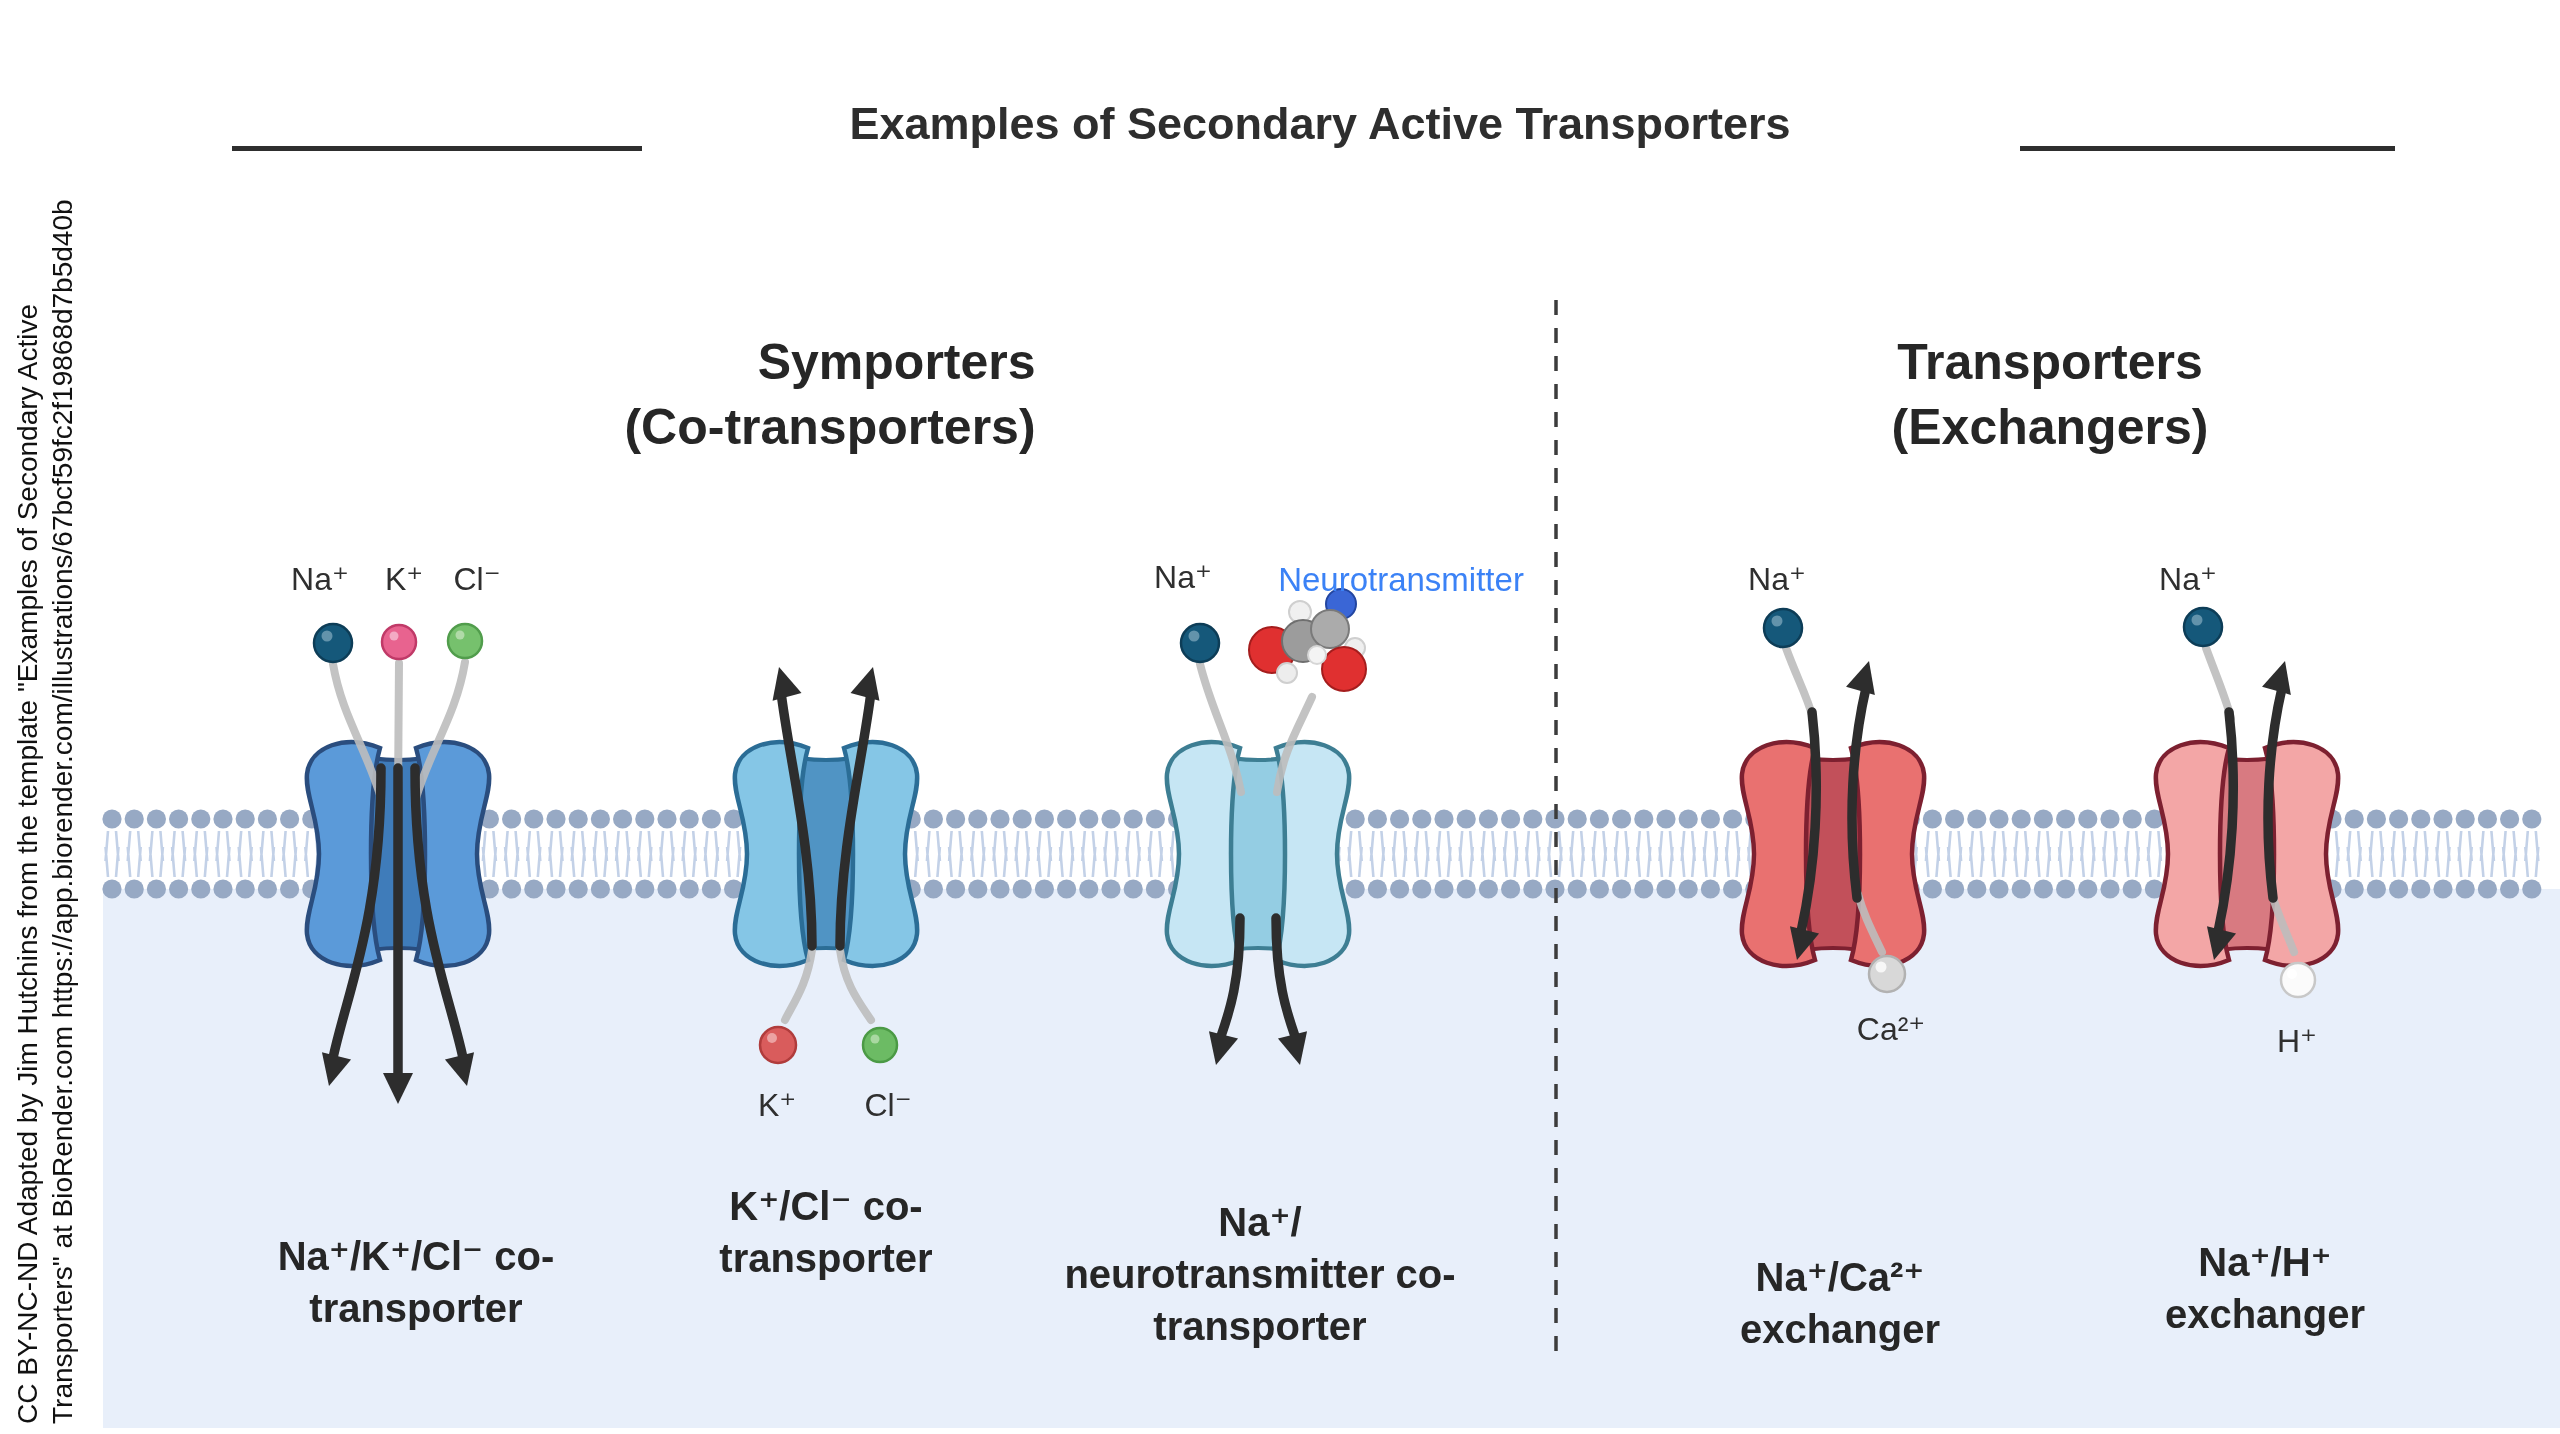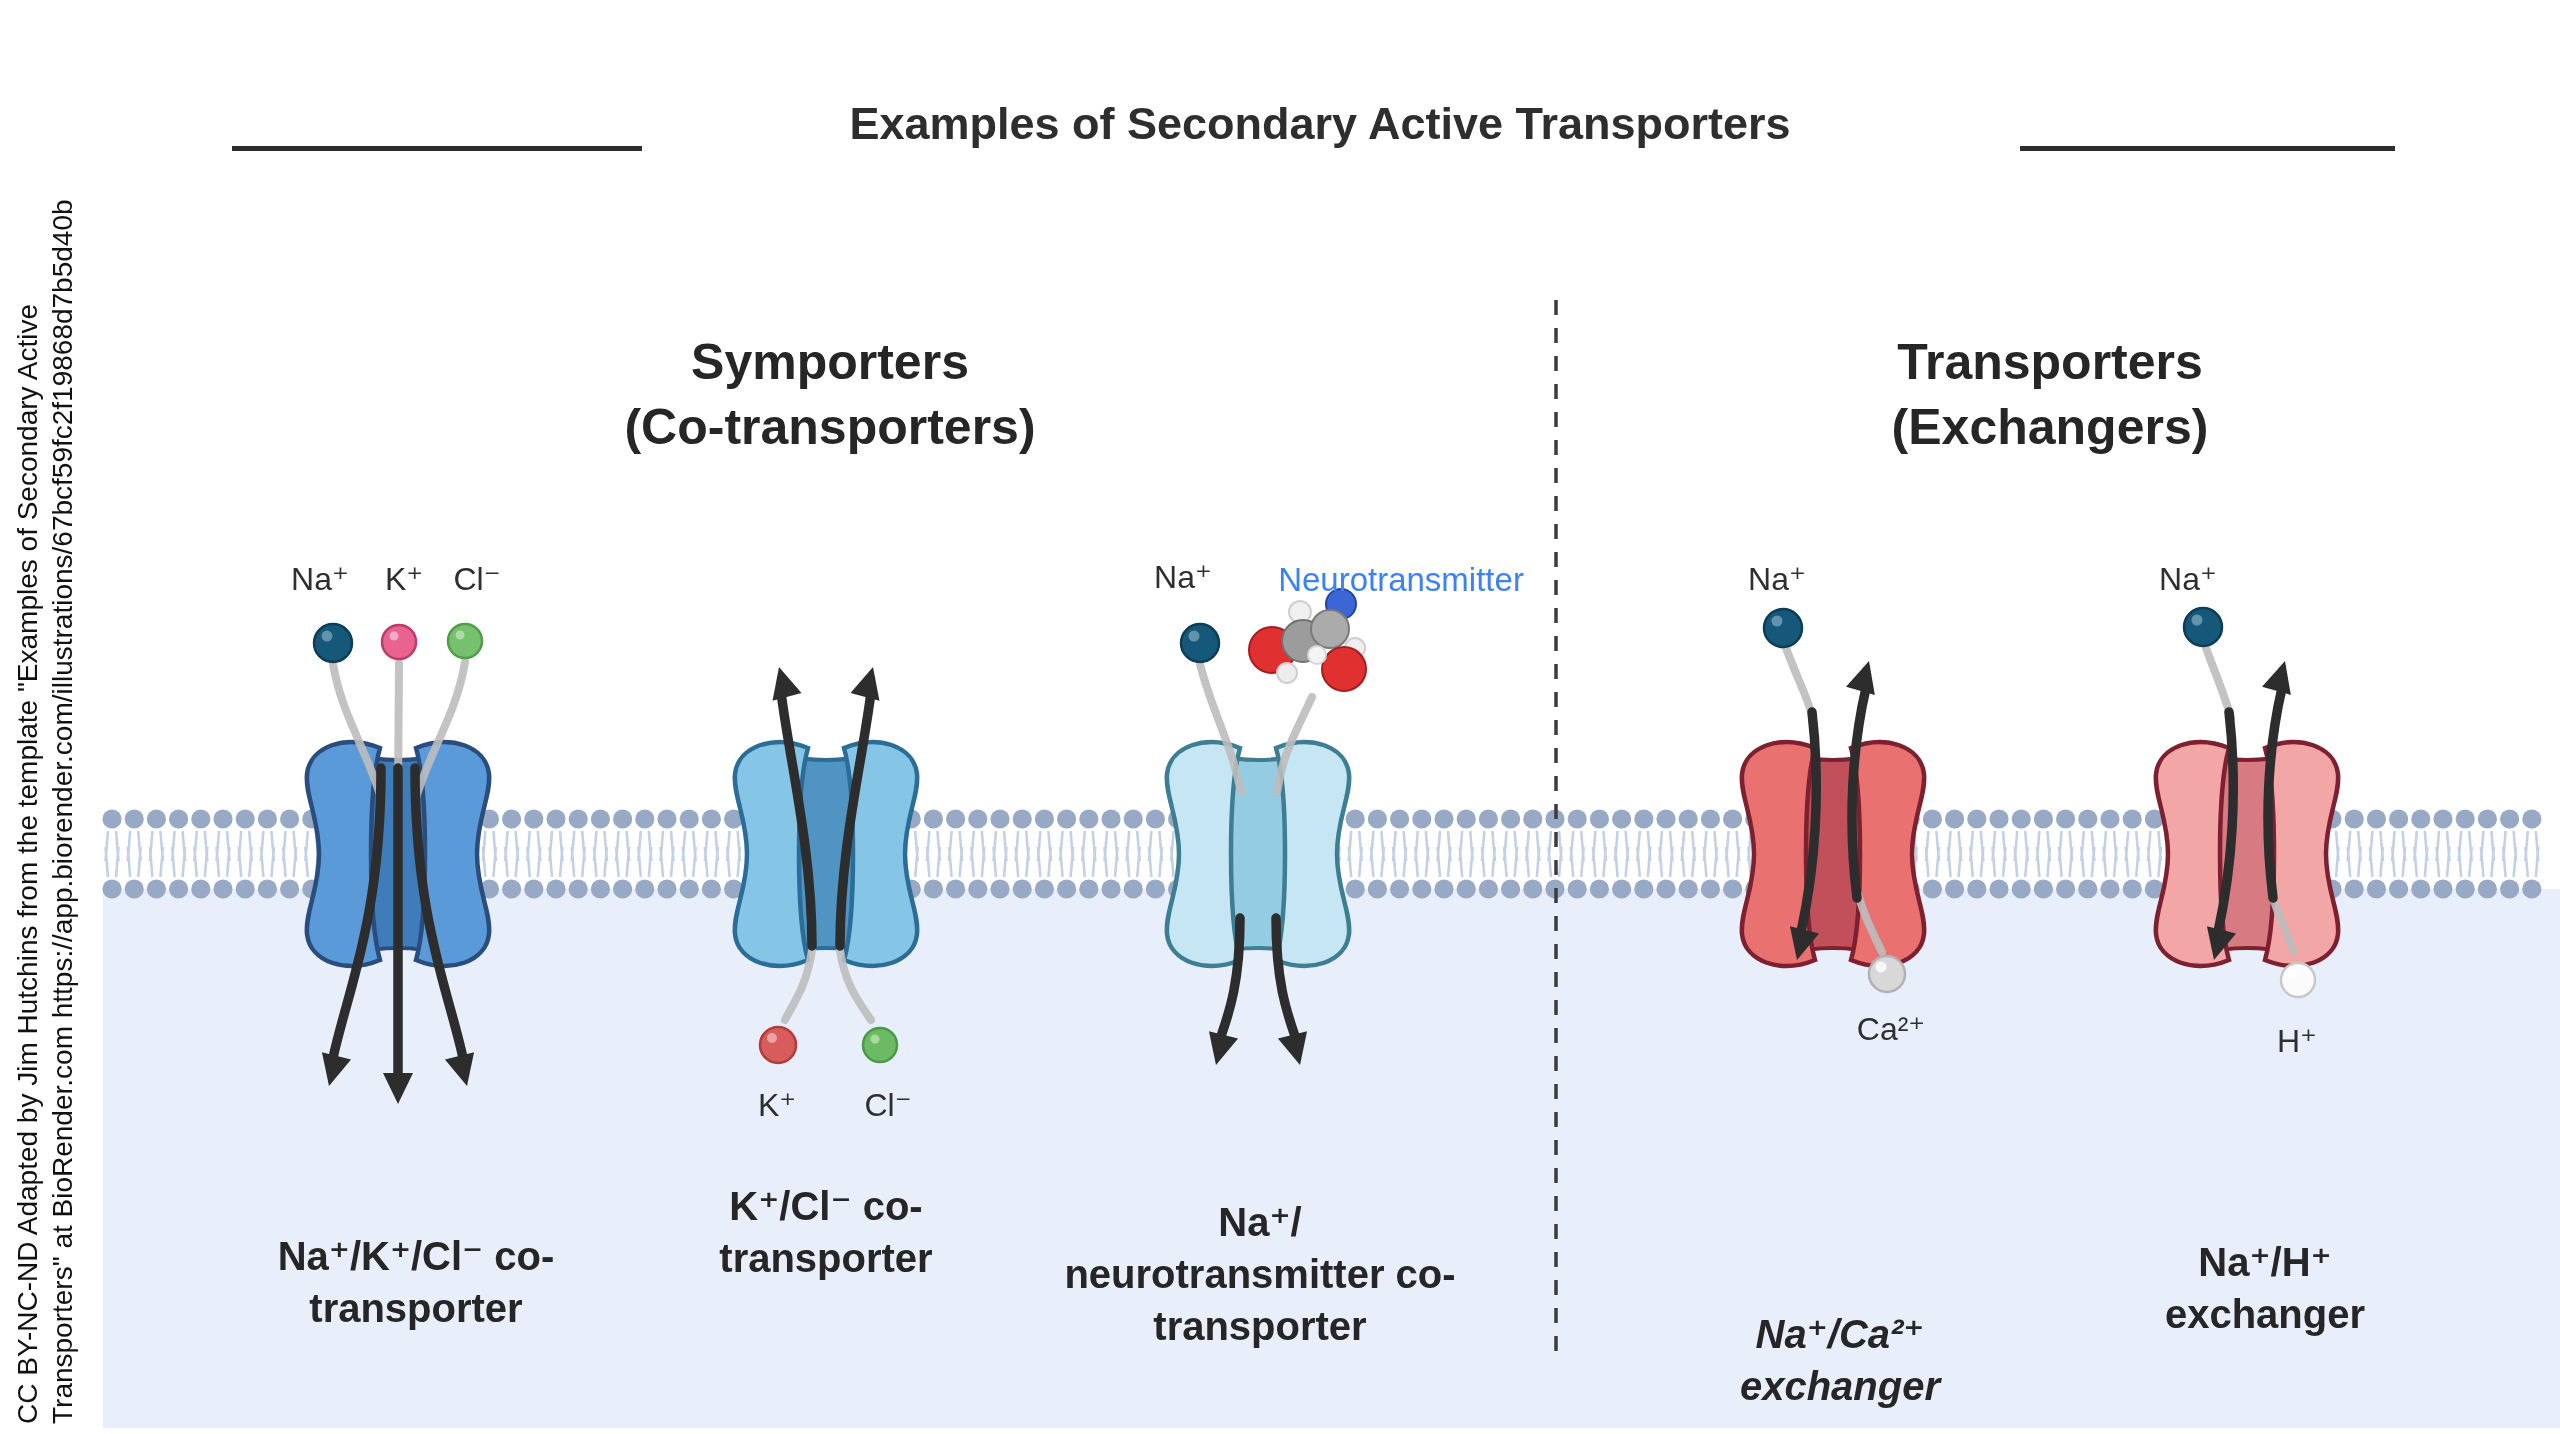--- a/index.html
+++ b/index.html
@@ -393,21 +393,21 @@
 
   <div class="attribution">
     <div>CC BY-NC-ND Adapted by Jim Hutchins from the template "Examples of Secondary Active</div>
     <div>Transporters" at BioRender.com https://app.biorender.com/illustrations/67bcf59fc2f19868d7b5d40b</div>
   </div>
 
   <div class="abs title-rule" style="left:232px;top:146px;width:410px;"></div>
   <div class="abs cx title" style="left:1320px;top:98px;">Examples of Secondary Active Transporters</div>
   <div class="abs title-rule" style="left:2020px;top:146px;width:375px;"></div>
 
-  <div class="abs cx heading" style="left:830px;top:330px;">Symporters
+  <div class="abs cx heading" style="left:830px;top:330px;text-align:right;">Symporters
 (Co-transporters)</div>
   <div class="abs cx heading" style="left:2050px;top:330px;">Transporters
 (Exchangers)</div>
 
   <div class="abs cx ion-label" style="left:320px;top:560px;">Na⁺</div>
   <div class="abs cx ion-label" style="left:404px;top:560px;">K⁺</div>
   <div class="abs cx ion-label" style="left:477px;top:560px;">Cl⁻</div>
   <div class="abs cx ion-label" style="left:777px;top:1086px;">K⁺</div>
   <div class="abs cx ion-label" style="left:888px;top:1086px;">Cl⁻</div>
   <div class="abs cx ion-label" style="left:1183px;top:558px;">Na⁺</div>
@@ -417,18 +417,18 @@
   <div class="abs cx ion-label" style="left:2188px;top:560px;">Na⁺</div>
   <div class="abs cx ion-label" style="left:2297px;top:1022px;">H⁺</div>
 
   <div class="abs cx t-label" style="left:416px;top:1230px;">Na⁺/K⁺/Cl⁻ co-
 transporter</div>
   <div class="abs cx t-label" style="left:826px;top:1180px;">K⁺/Cl⁻ co-
 transporter</div>
   <div class="abs cx t-label" style="left:1260px;top:1196px;">Na⁺/
 neurotransmitter co-
 transporter</div>
-  <div class="abs cx t-label" style="left:1840px;top:1308px;font-style:italic;">Na⁺/Ca²⁺
+  <div class="abs cx t-label" style="left:1840px;top:1251px;">Na⁺/Ca²⁺
 exchanger</div>
   <div class="abs cx t-label" style="left:2265px;top:1236px;">Na⁺/H⁺
 exchanger</div>
 
 </div>
 
 </body></html>

